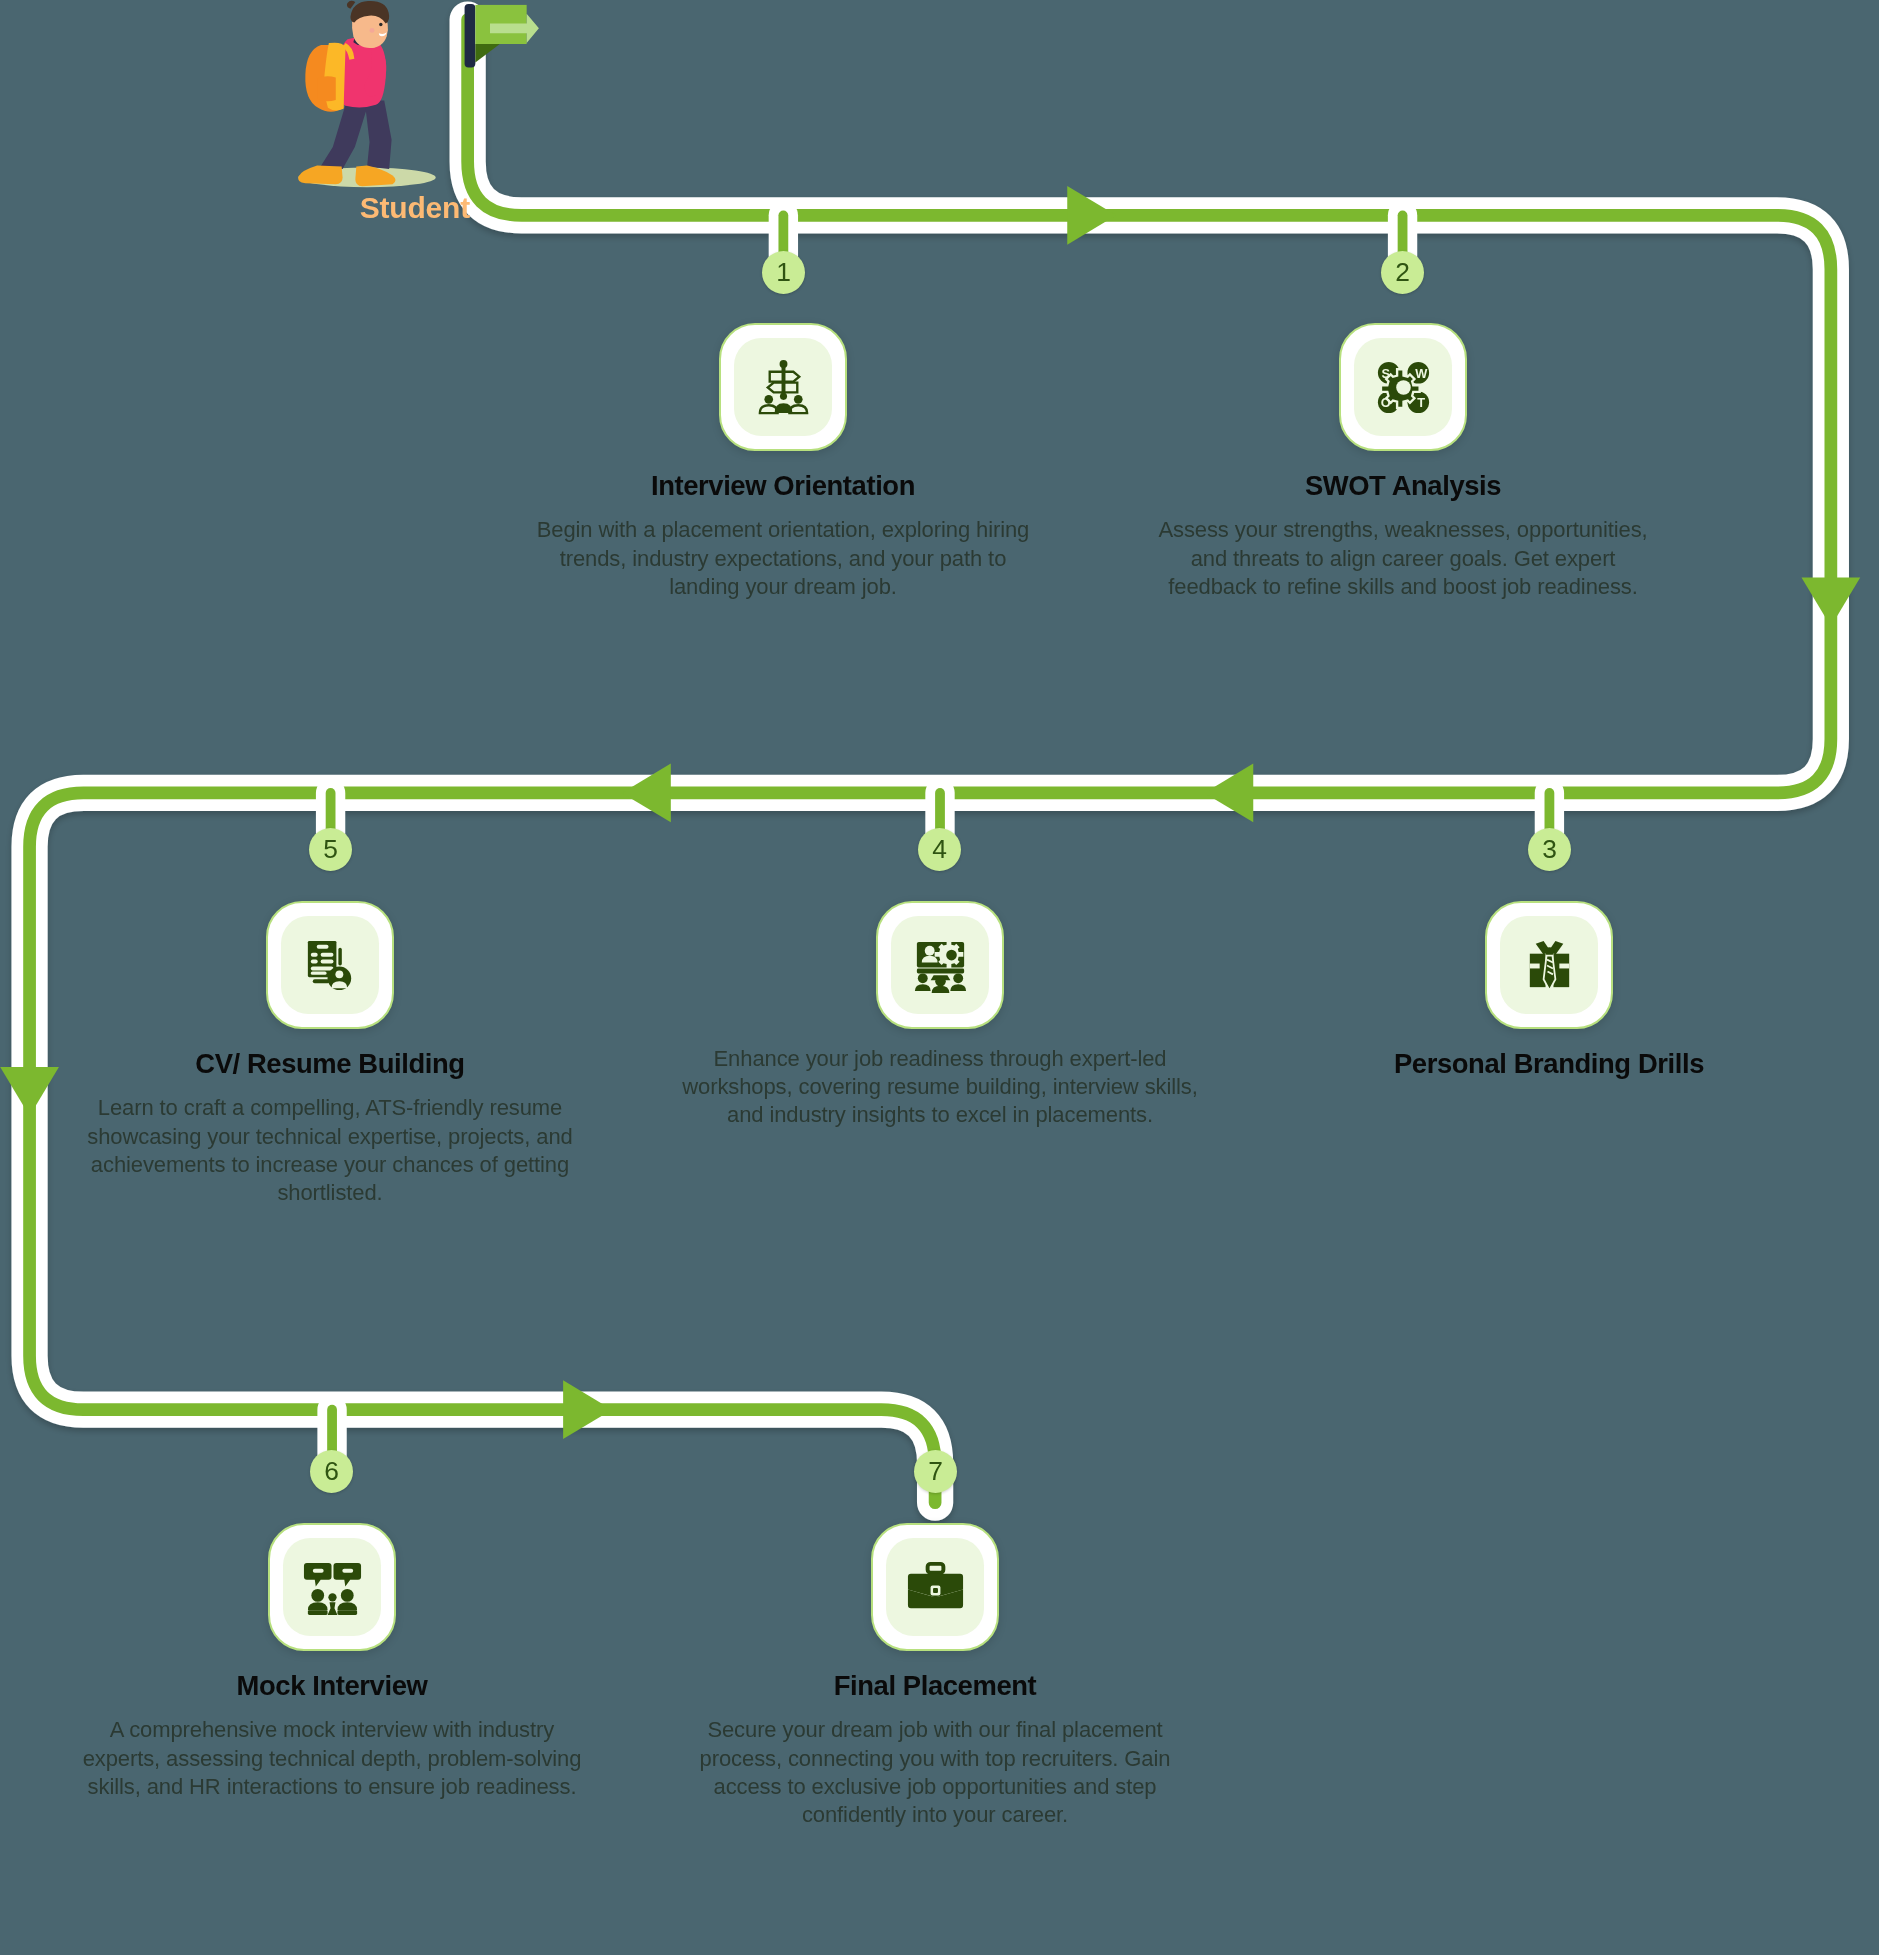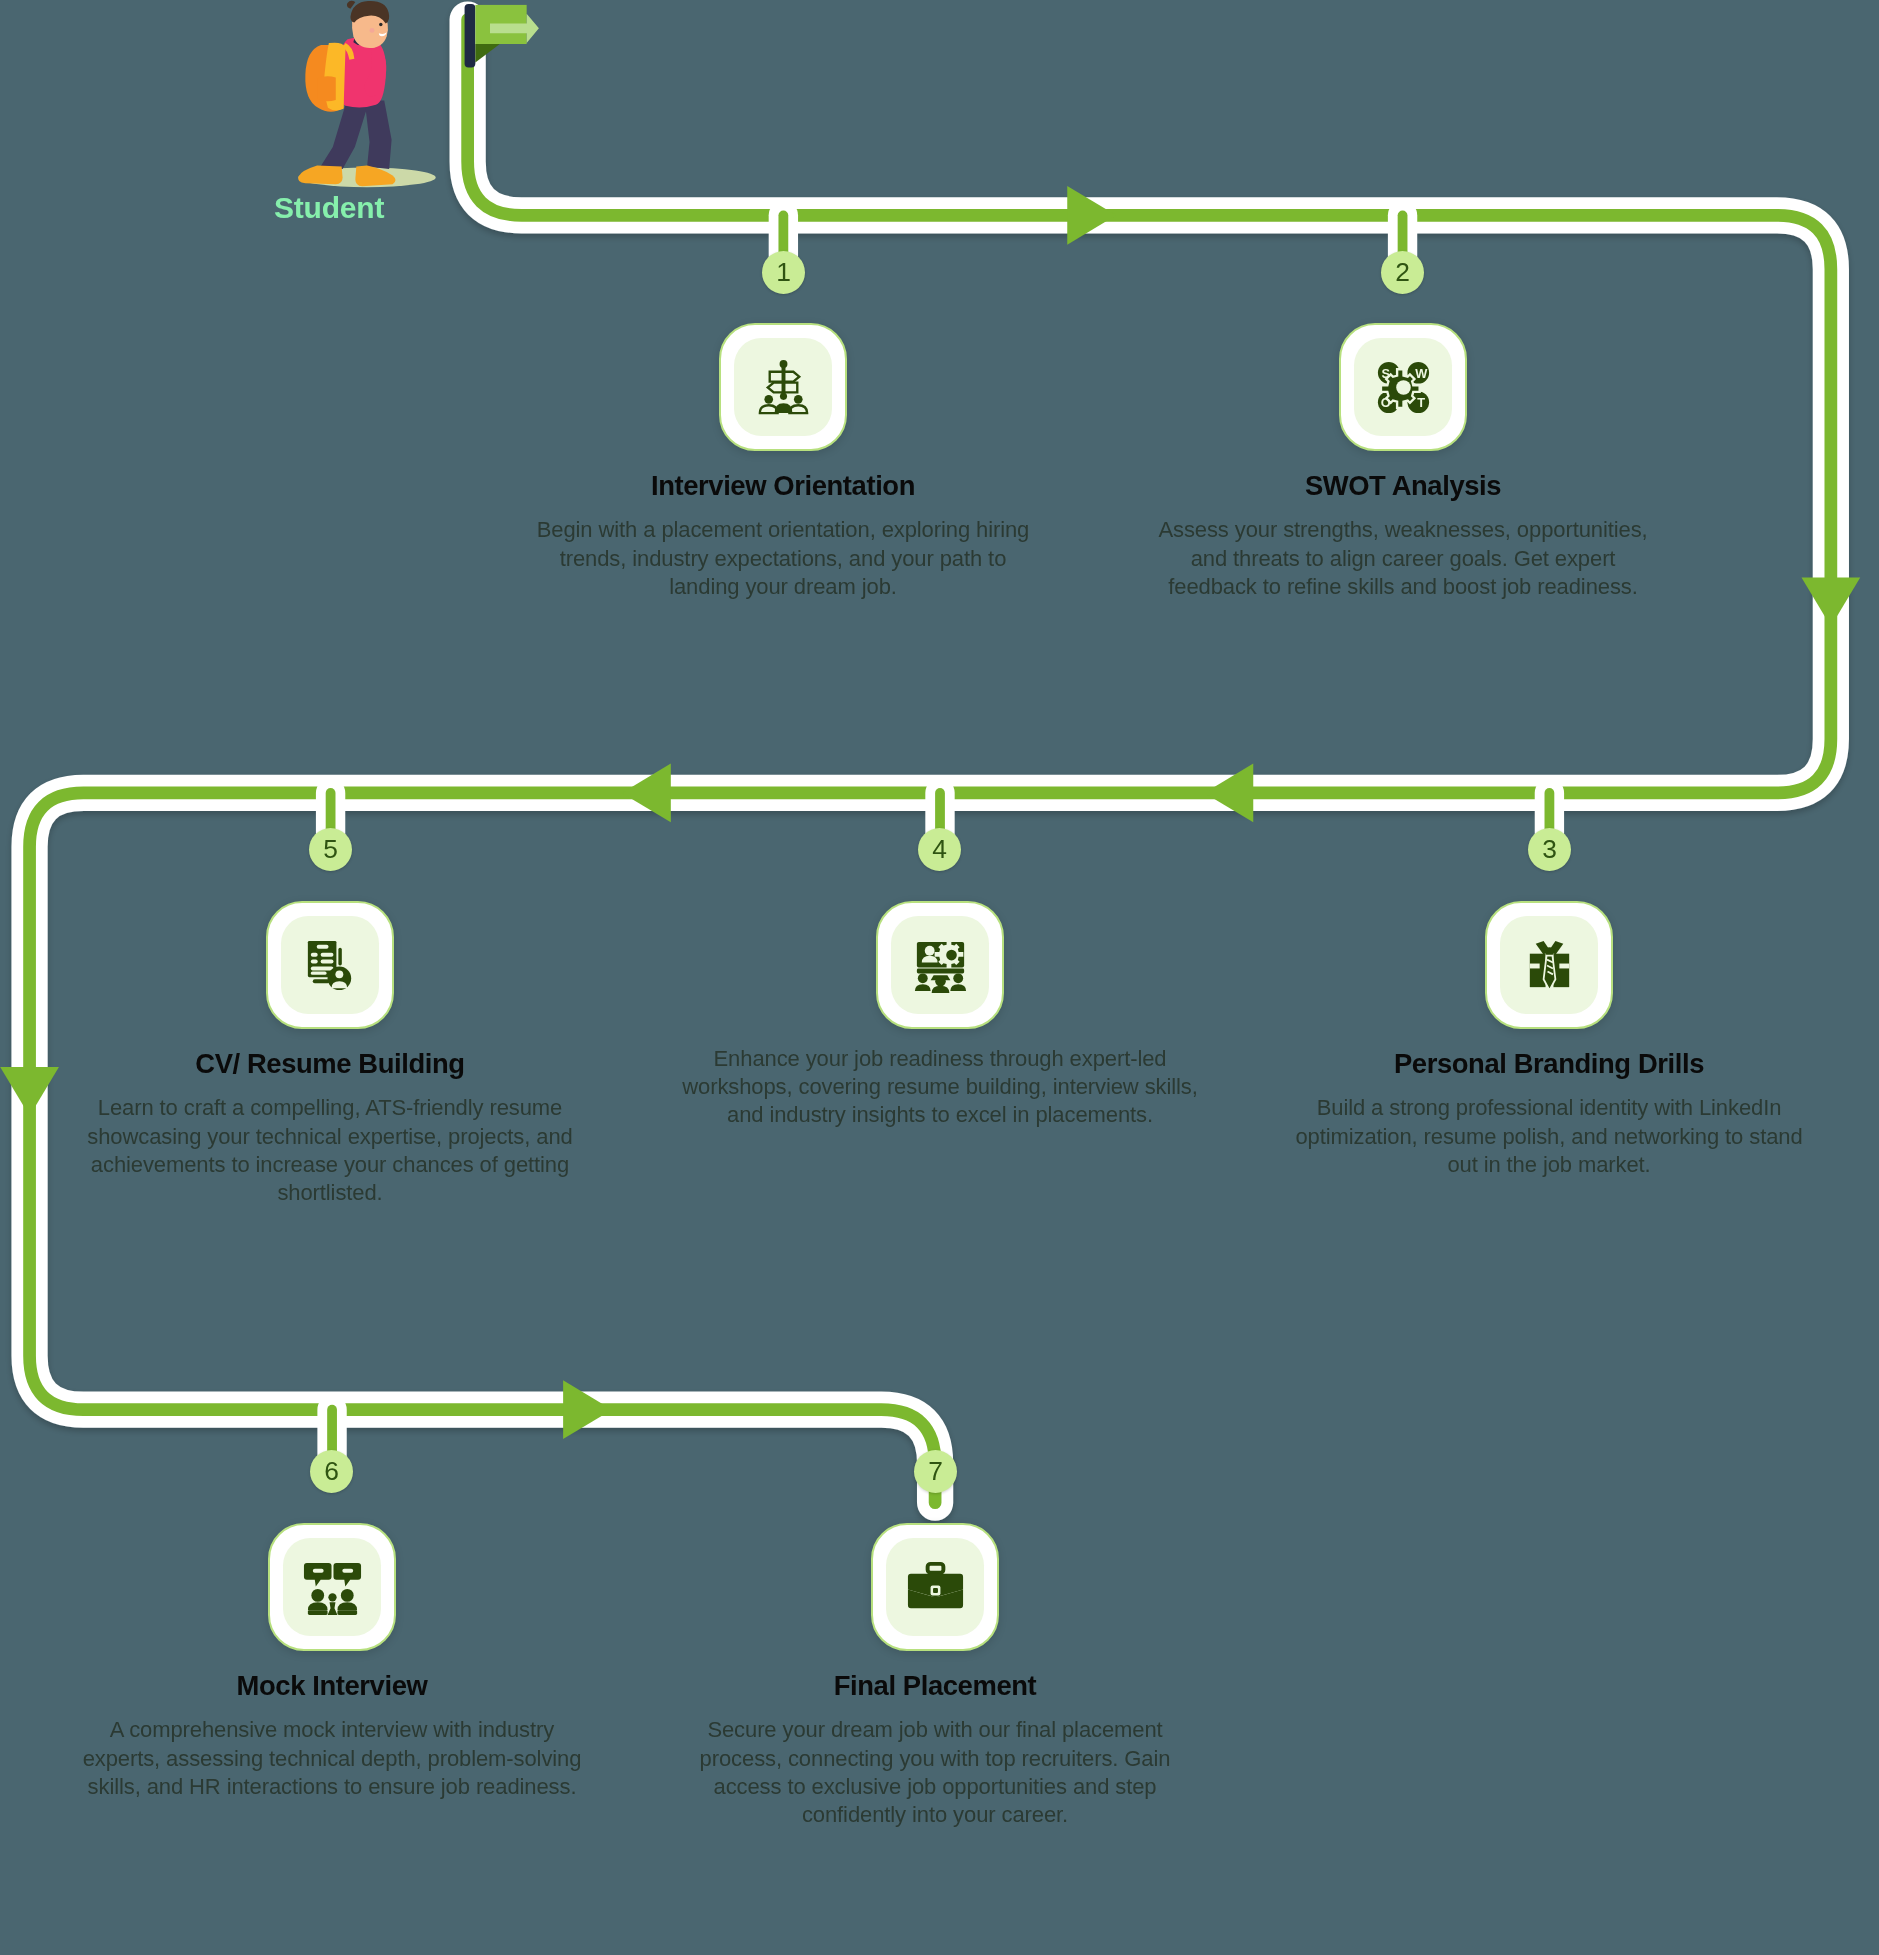--- a/index.html
+++ b/index.html
@@ -12,21 +12,21 @@
   #stage{ position:absolute; inset:0; }
 
   
   #paths{ position:absolute; left:0; top:0; width:1880px; height:1955px; }
 
   
   .student-block{ position:absolute; left:274px; top:0px; width:196px; height:230px; }
   .student-svg{ position:absolute; left:0; top:0; }
   .student-label{
     position:absolute; left:0; top:191px; width:196px;
-    text-align:left; font-size:30px; font-weight:700; color:#86efac;
+    text-align:right; font-size:30px; font-weight:700; color:#fdba74;
     letter-spacing:-0.2px;
   }
 
   
   .step{ position:absolute; width:558px; }
   .step-icon-wrap{
     width:128px; height:128px; margin:0 auto;
     border-radius:36px;
     background:#ffffff;
     border:2.4px solid #b7e07e;
@@ -229,21 +229,20 @@
             <rect x="12" y="30" width="10" height="5" fill="#edf7e0"></rect>
             <rect x="42" y="30" width="10" height="5" fill="#edf7e0"></rect>
             <circle cx="32" cy="18" r="4.6"></circle>
             <path d="M29 22 h6 l3 24 -6 11 -6 -11 Z" stroke="#edf7e0" stroke-width="1.8"></path>
             <path d="M29.5 26 l6 3 M29.5 32 l6 3 M30 38 l5.5 3" stroke="#edf7e0" stroke-width="1.8" fill="none"></path>
           </g>
         </svg>
       </div>
     </div>
     <div class="step-title">Personal Branding Drills</div>
-    <div class="step-desc">Build a strong professional identity with LinkedIn optimization, resume polish, and networking to stand out in the job market.</div>
   </div>
 
   <div class="step" style="left:661px; top:901px;">
     <div class="step-icon-wrap">
       <div class="step-icon-inner">
         <svg viewBox="0 0 64 64">
           <g fill="#2b4a09">
             <rect x="8" y="8" width="48" height="26" rx="2"></rect>
             <circle cx="21" cy="17" r="5" fill="#edf7e0"></circle>
             <path d="M13 29 q0-7 8-7 q8 0 8 7 Z" fill="#edf7e0"></path>

